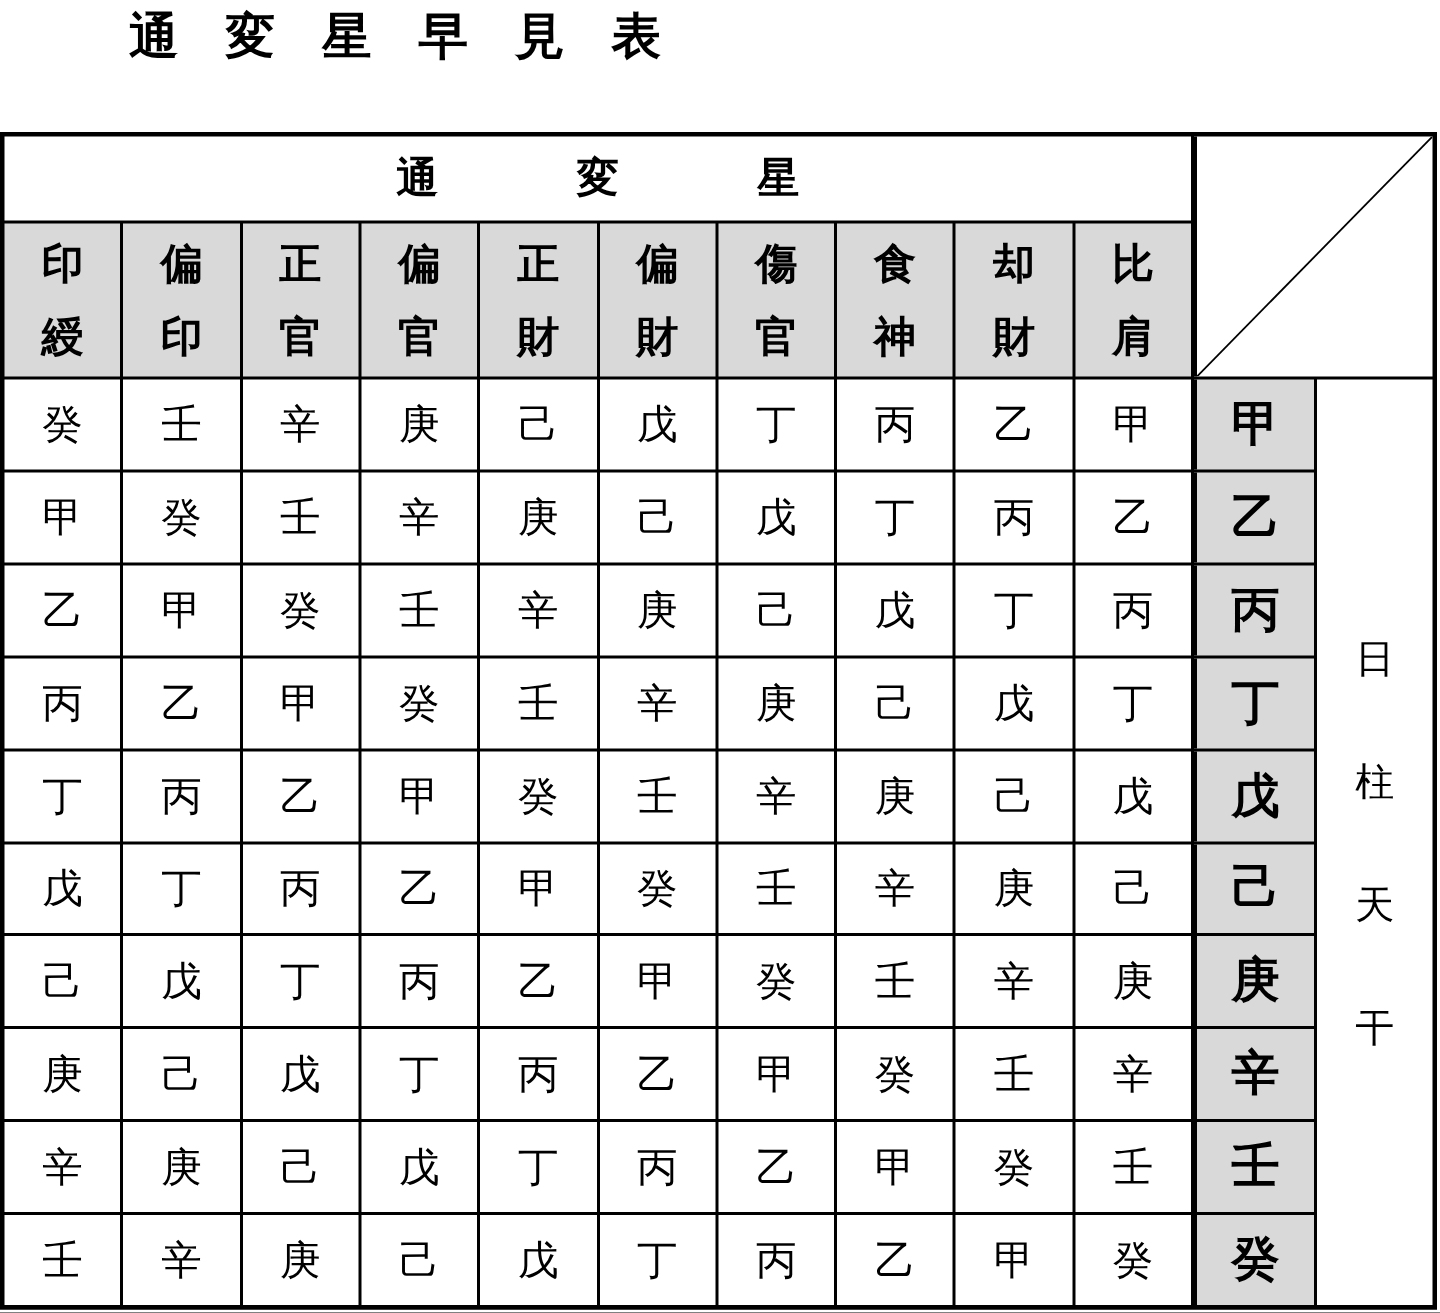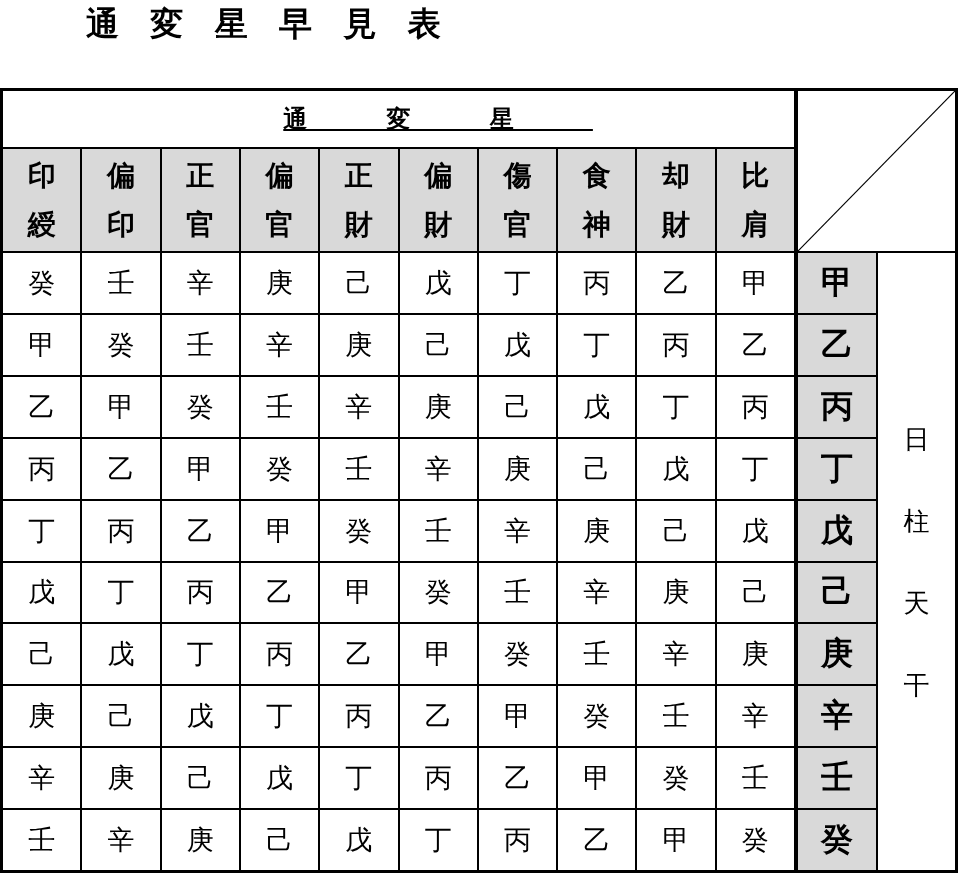--- a/index.html
+++ b/index.html
@@ -40,26 +40,25 @@
   .cell {
     background: var(--cellbg);
     display: flex;
     align-items: center;
     justify-content: center;
     overflow: hidden;
   }
   .group-header {
     grid-column: 1 / 11;
     grid-row: 1;
-    font-size: 24px;
+    font-size: 28px;
     font-weight: bold;
     letter-spacing: 3.3em;
     padding-left: 3.3em;
     white-space: nowrap;
-    text-decoration: underline;
   }
   .diag {
     grid-column: 11 / 13;
     grid-row: 1 / 3;
     position: relative;
     border-left: 2px solid var(--border);
   }
   .diag svg { position: absolute; inset: 0; width: 100%; height: 100%; }
   .hdr {
     background: var(--shade);

